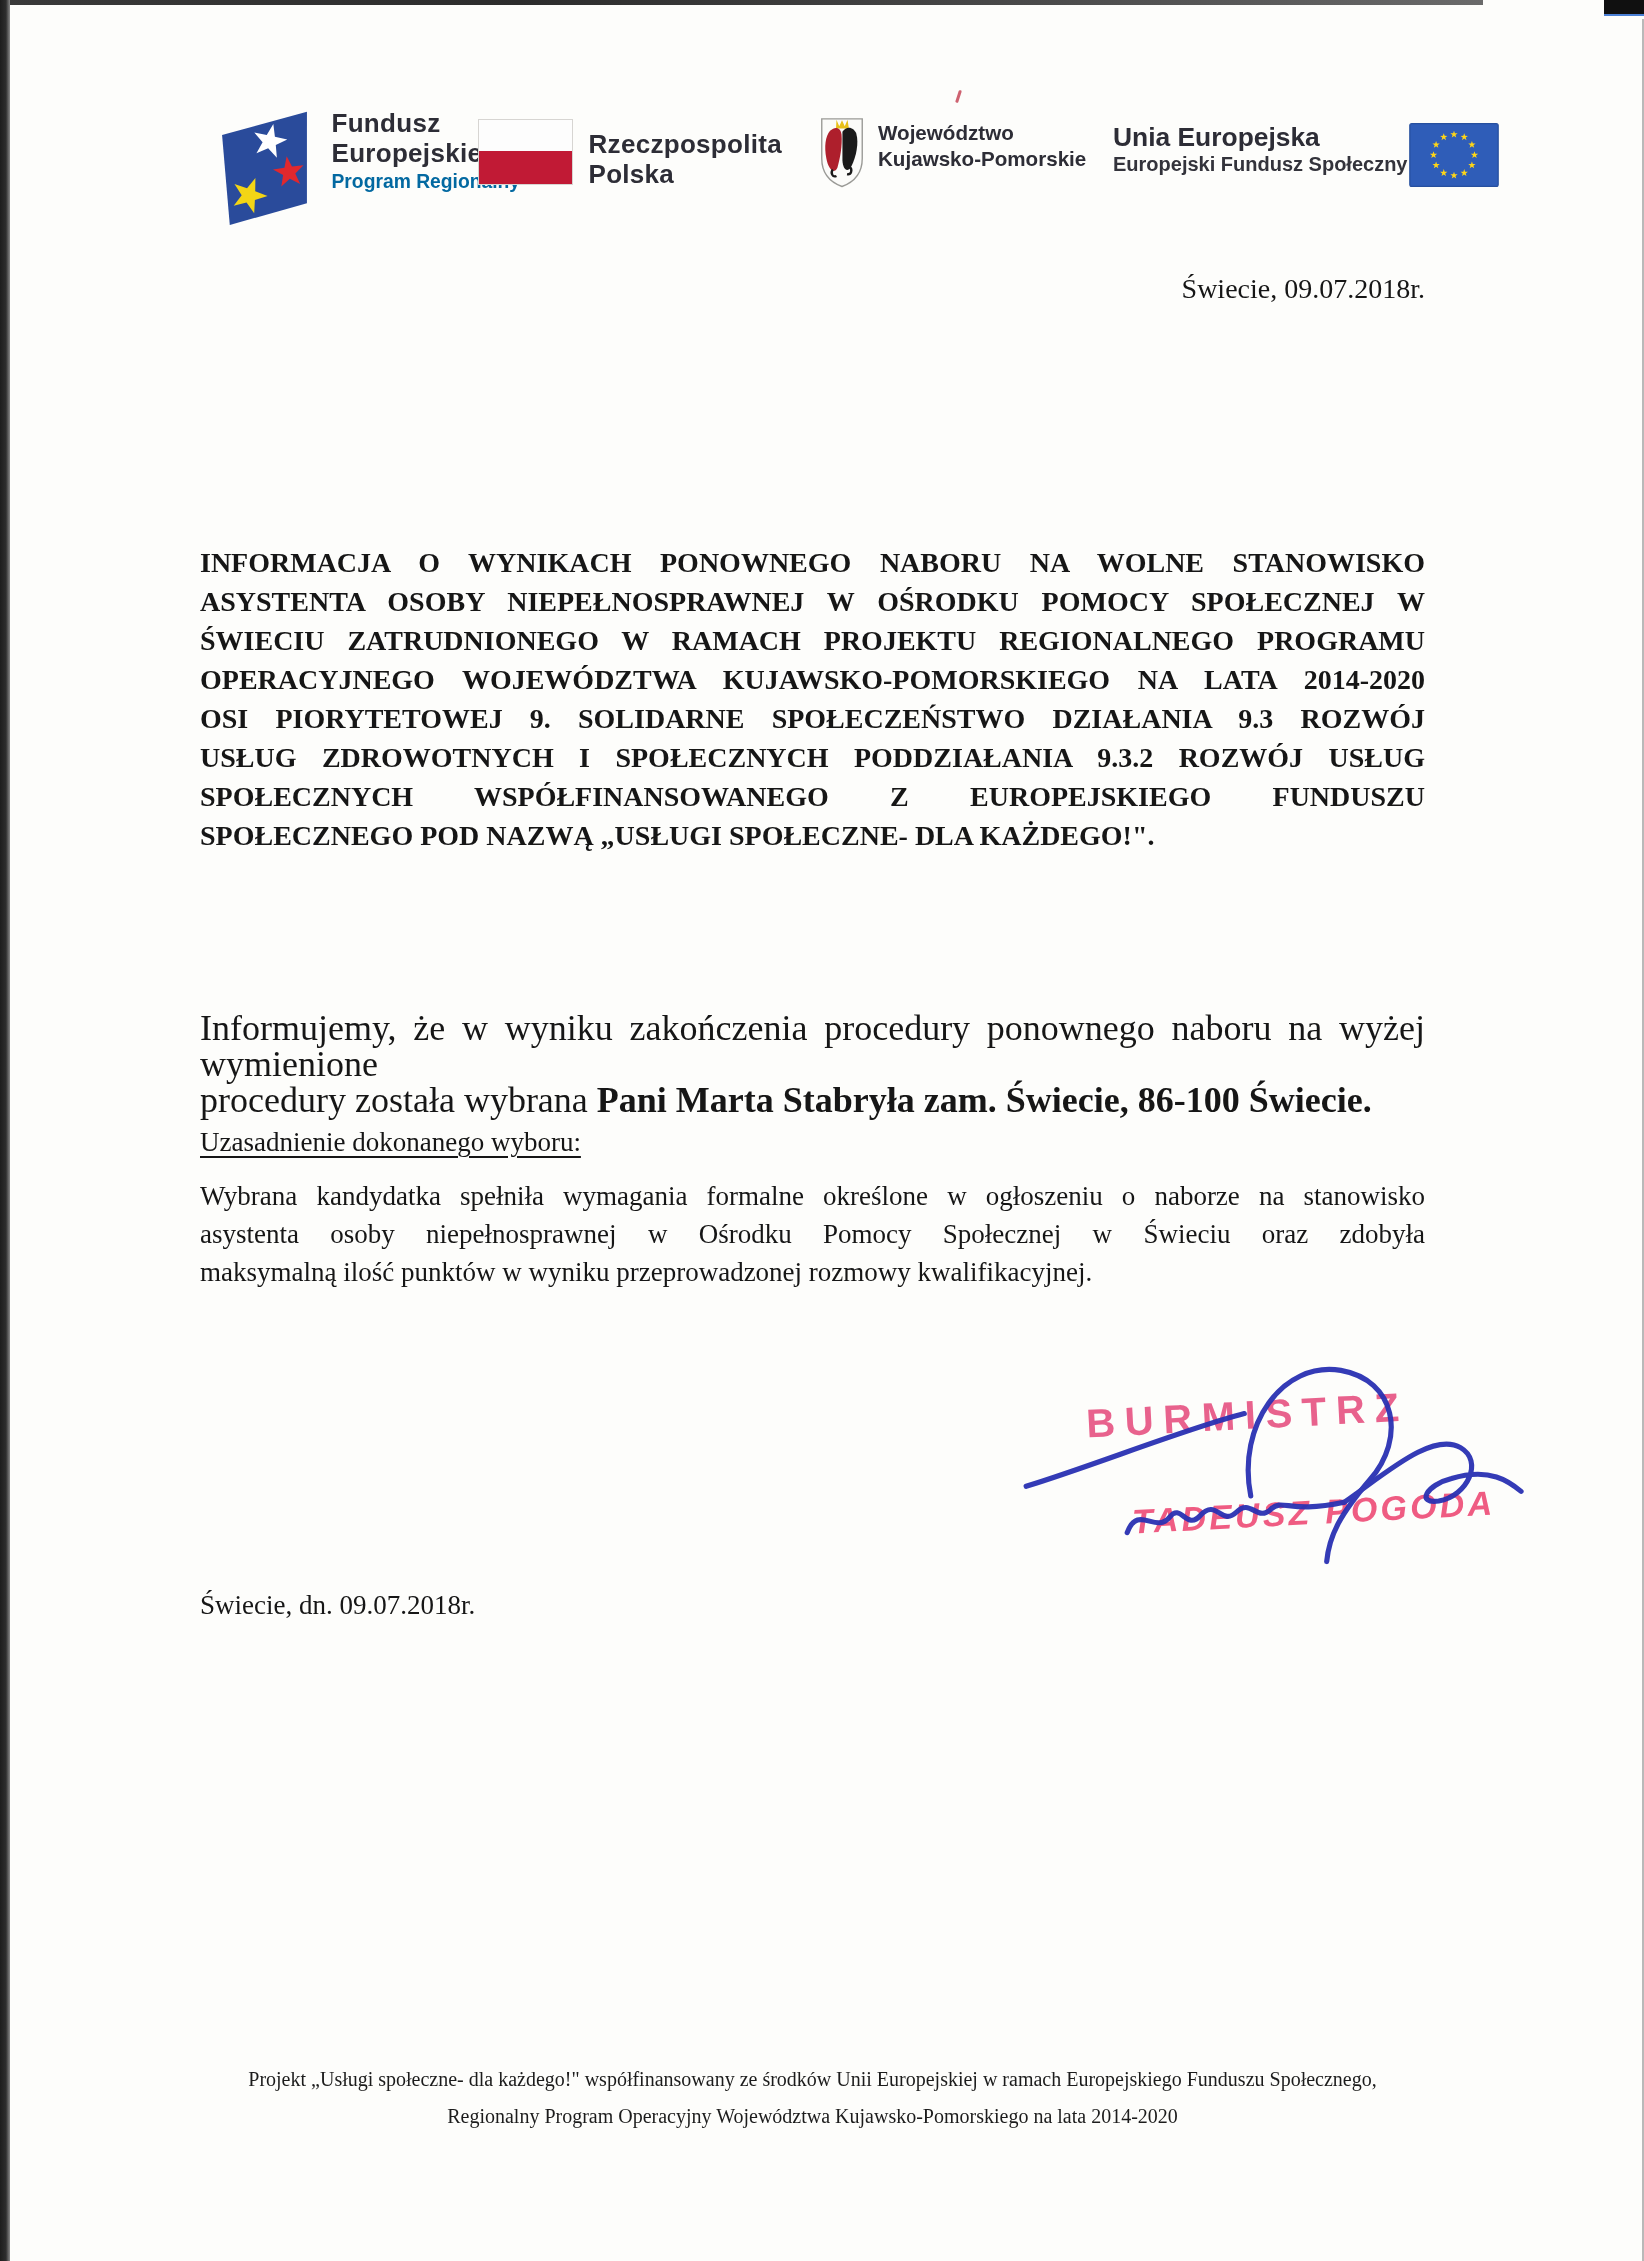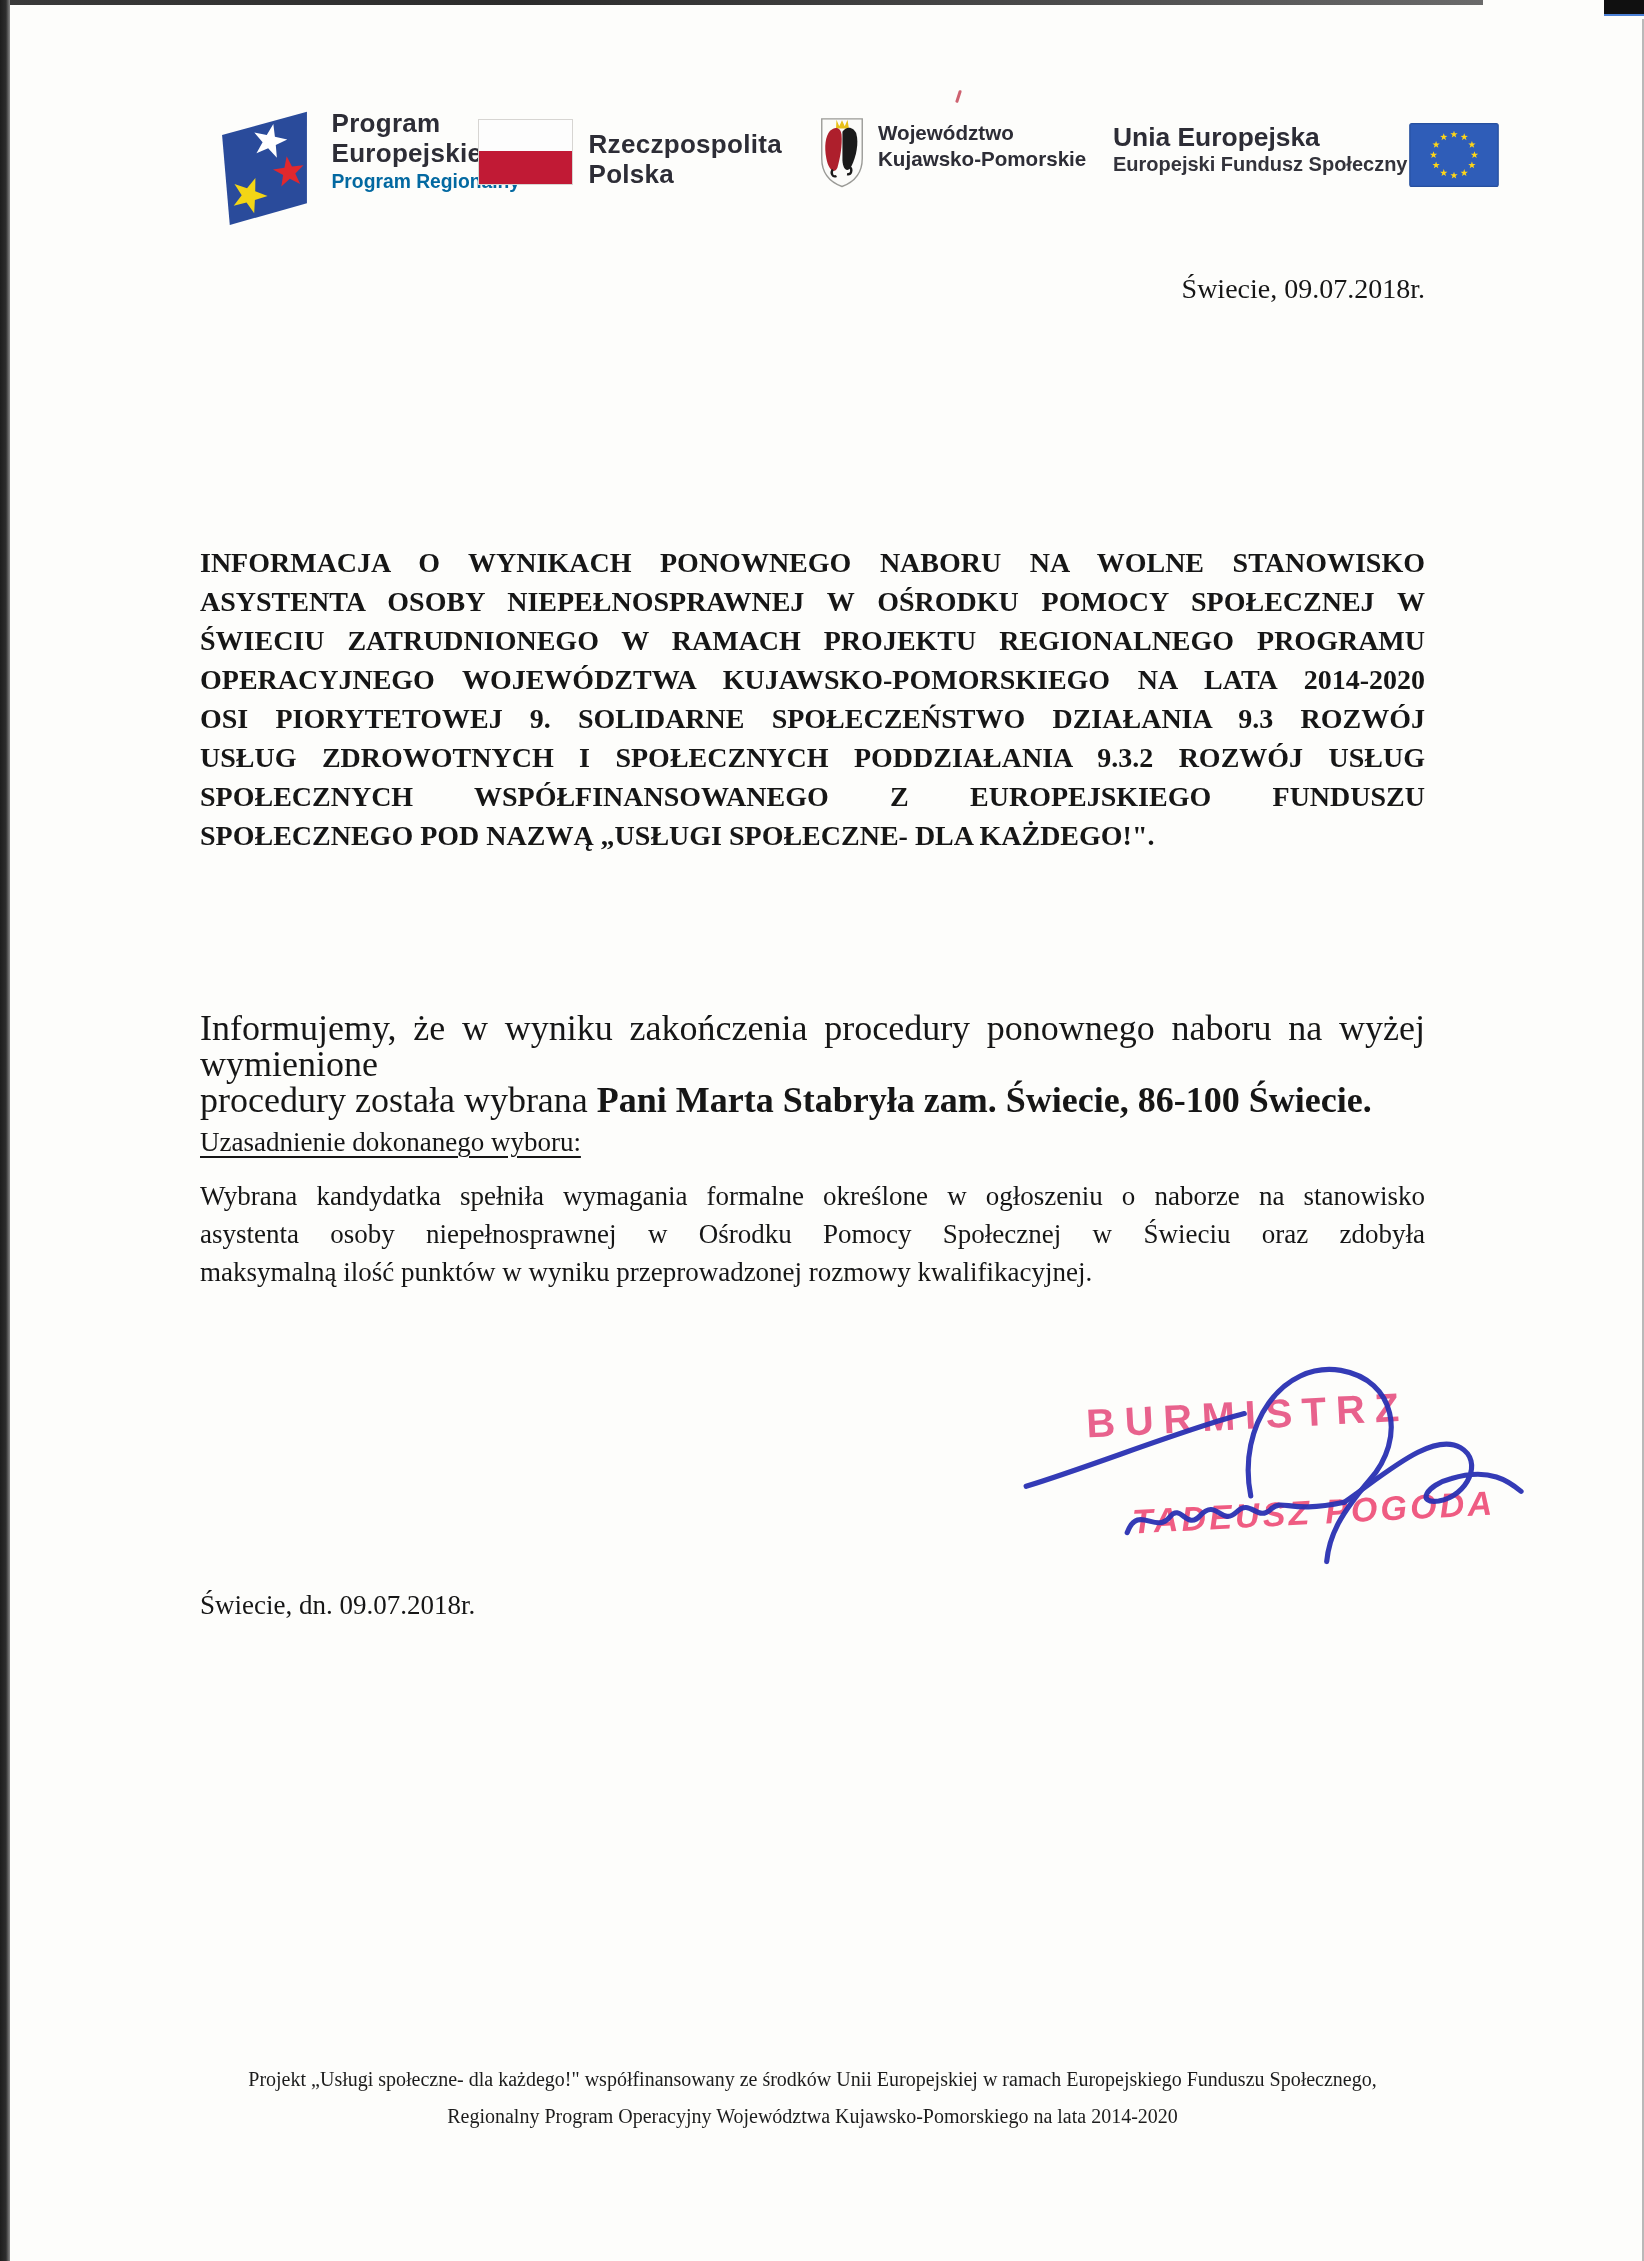--- a/index.html
+++ b/index.html
@@ -70,21 +70,21 @@
     <svg width="103" height="117" viewBox="0 0 160 182">
       <defs>
         <path id="st" d="M0,-6 L1.41,-1.94 5.71,-1.85 2.28,0.74 3.53,4.85 0,2.4 -3.53,4.85 -2.28,0.74 -5.71,-1.85 -1.41,-1.94 Z"></path>
       </defs>
       <path d="M14,42 L146,6 L146,148 L26,182 Z" fill="#2a4b9b"></path>
       <use href="#st" transform="translate(88,52) scale(4.6) rotate(12)" fill="#ffffff"></use>
       <use href="#st" transform="translate(118,100) scale(4.2) rotate(-8)" fill="#e0282e"></use>
       <use href="#st" transform="translate(56,136) scale(4.8) rotate(20)" fill="#f3d515"></use>
     </svg>
     <div class="logo-text">
-      <div class="lt-big">Program</div>
+      <div class="lt-big">Fundusz</div>
       <div class="lt-big">Europejskie</div>
       <div class="lt-sub">Program Regionalny</div>
     </div>
   </div>
 
   <div class="logo-group" style="left:819px;top:116px;gap:13px;">
     <svg width="46" height="72" viewBox="0 0 100 156">
       <path d="M6,6 H94 V92 C94,126 74,144 50,153 C26,144 6,126 6,92 Z" fill="#fbfbf9" stroke="#9a9a96" stroke-width="3"></path>
       <path d="M38,8 L44,22 L50,9 L56,22 L62,8 L65,27 L37,27 Z" fill="#e8c019"></path>
       <path d="M24,32 C36,20 48,26 49,40 C51,64 46,92 40,112 C32,128 20,114 16,92 C11,66 14,44 24,32 Z" fill="#ae1f2c"></path>

